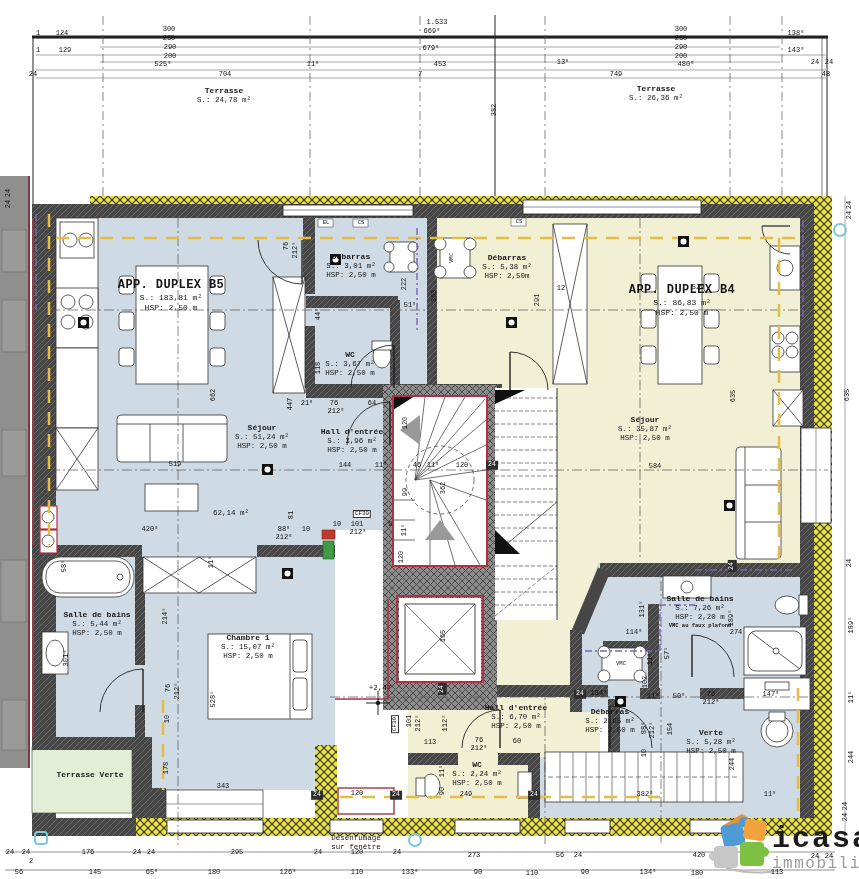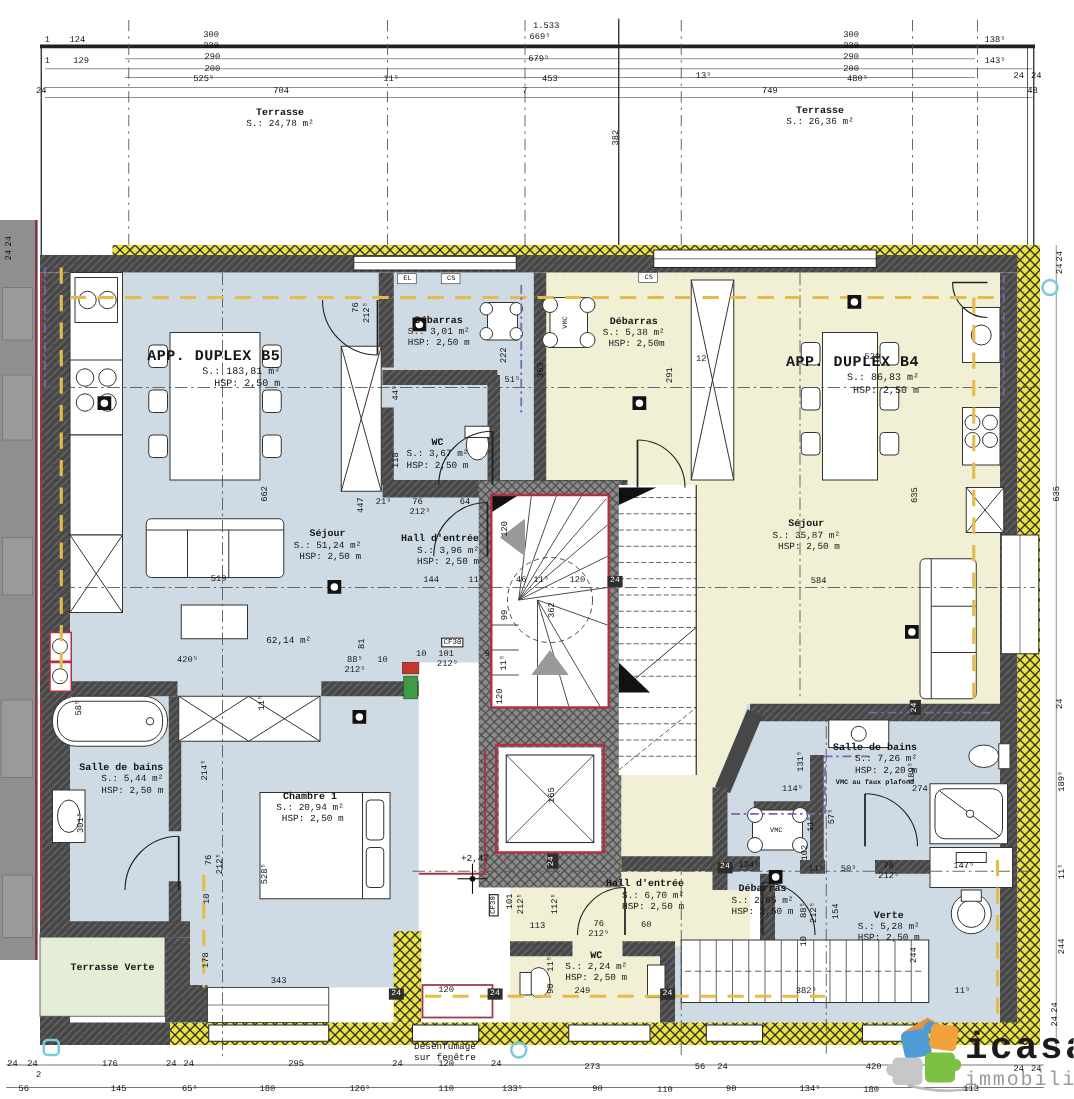--- a/index.html
+++ b/index.html
@@ -3,21 +3,21 @@
 <meta charset="utf-8">
 <style>
   html,body{margin:0;padding:0;background:#fff;}
   #plan{position:relative;width:859px;height:879px;background:#fff;overflow:hidden;
         font-family:Liberation Mono, monospace;}
   #draw{position:absolute;left:0;top:0;z-index:1;}
   #label-layer,#dim-layer{position:absolute;left:0;top:0;width:859px;height:879px;z-index:3;pointer-events:none;}
   .lbl{position:absolute;transform:translate(-50%,0);text-align:center;white-space:nowrap;
        line-height:1.25;color:#161616;}
   .lbl .l1{font-weight:bold;font-size:8px;}
-  .lbl .l2{font-size:7.5px;text-align:right;}
+  .lbl .l2{font-size:7.5px;}
   .lbl .l3{font-size:5.5px;font-weight:bold;}
   .lbl.title .l1{font-size:12px;letter-spacing:.4px;}
   .lbl.title .l2{font-size:8px;}
   .dim{position:absolute;font-size:7px;color:#111;transform:translate(-50%,-50%);
        white-space:nowrap;line-height:1;}
   .dim.v{transform:translate(-50%,-50%) rotate(-90deg);}
   .dim.inv{background:#2e2e2e;color:#fff;padding:1px 2px;font-size:6.5px;}
   .dim.box{border:1px solid #333;background:#fff;padding:0 1px;font-size:6px;}
   .dim.s{font-size:5.5px;}
   .logo-text{position:absolute;z-index:4;}
@@ -490,21 +490,21 @@
   <div class="lbl" style="left:231px;top:509px">
     <div class="l2">62,14 m²</div>
   </div>
   <div class="lbl" style="left:97px;top:610px">
     <div class="l1">Salle de bains</div>
     <div class="l2">S.: 5,44 m²</div>
     <div class="l2">HSP: 2,50 m</div>
   </div>
   <div class="lbl" style="left:248px;top:633px">
     <div class="l1">Chambre 1</div>
-    <div class="l2">S.: 20,94 m²</div>
+    <div class="l2">S.: 15,07 m²</div>
     <div class="l2">HSP: 2,50 m</div>
   </div>
   <div class="lbl" style="left:90px;top:770px">
     <div class="l1">Terrasse Verte</div>
   </div>
 
   <div class="lbl title" style="left:682px;top:283px">
     <div class="l1">APP. DUPLEX B4</div>
     <div class="l2">S.: 86,83 m²</div>
     <div class="l2">HSP: 2,50 m</div>

